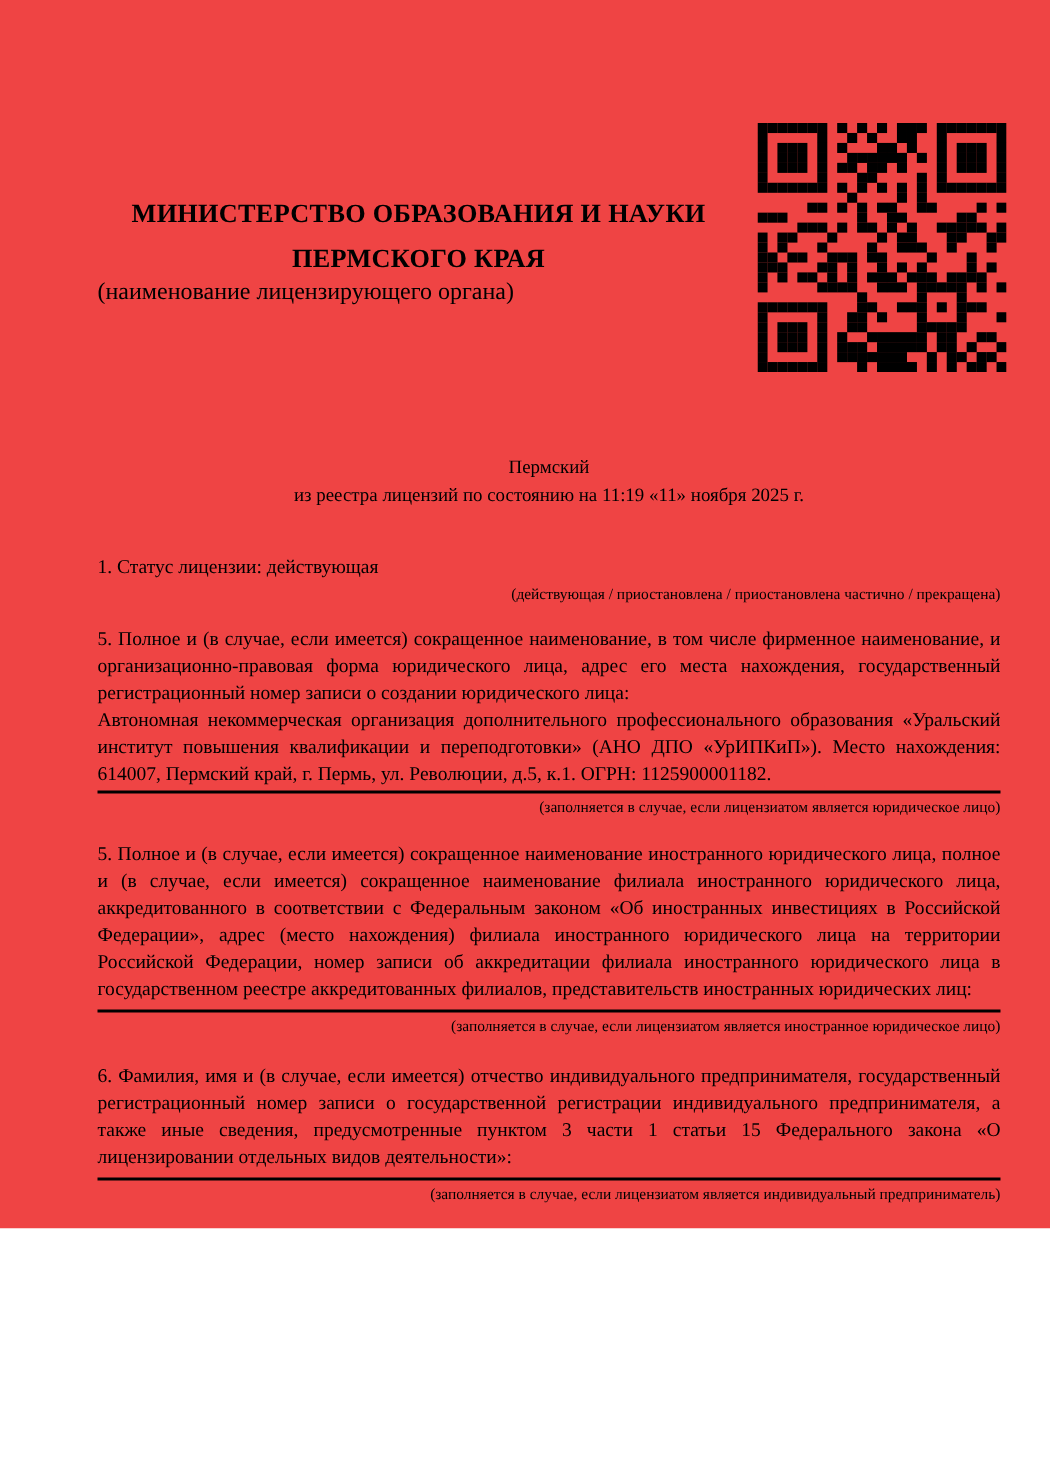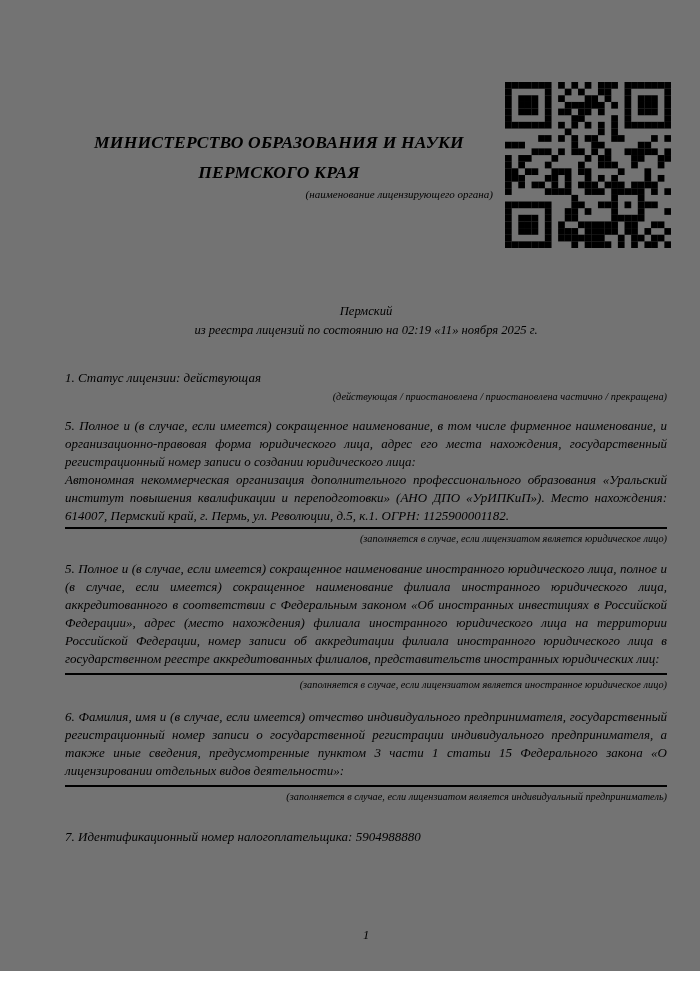--- a/index.html
+++ b/index.html
@@ -5,24 +5,23 @@
   * { margin: 0; padding: 0; box-sizing: border-box; }
   html, body { background: #ffffff; }
   body {
     font-family: "Liberation Serif", serif;
     color: #000000;
     -webkit-font-smoothing: antialiased;
   }
   .page {
     position: relative;
     width: 700px;
-    height: 971px;
-    background: #737373;
+    height: 819px;
+    background: #ef4444;
     overflow: hidden;
-    font-style: italic;
   }
   .content {
     padding: 0 33px 0 65px;
   }
   .qr {
     position: absolute;
     left: 505px;
     top: 82px;
     width: 166px;
     height: 166px;
@@ -31,22 +30,22 @@
     width: 428px;
     margin-top: 127px;
     text-align: center;
     font-weight: bold;
     font-size: 17.5px;
     line-height: 30px;
     letter-spacing: 0.2px;
   }
   .ministry-caption {
     width: 428px;
-    text-align: right;
-    font-size: 11px;
+    text-align: left;
+    font-size: 16px;
     line-height: 15px;
   }
   .doc-title {
     margin-top: 100px;
     text-align: center;
     font-size: 12.6px;
     line-height: 19px;
   }
   .body-text {
     font-size: 13px;
@@ -406,21 +405,21 @@
   <div class="content">
 
     <div class="ministry">
       <div>МИНИСТЕРСТВО ОБРАЗОВАНИЯ И НАУКИ</div>
       <div>ПЕРМСКОГО КРАЯ</div>
     </div>
     <div class="ministry-caption">(наименование лицензирующего органа)</div>
 
     <div class="doc-title">
       <div>Пермский</div>
-      <div>из реестра лицензий по состоянию на 02:19 «11» ноября 2025 г.</div>
+      <div>из реестра лицензий по состоянию на 11:19 «11» ноября 2025 г.</div>
     </div>
 
     <div>
       <p class="body-text mt-item1">1. Статус лицензии: действующая</p>
       <p class="note">(действующая / приостановлена / приостановлена частично / прекращена)</p>
     </div>
 
 
 
     <div>

